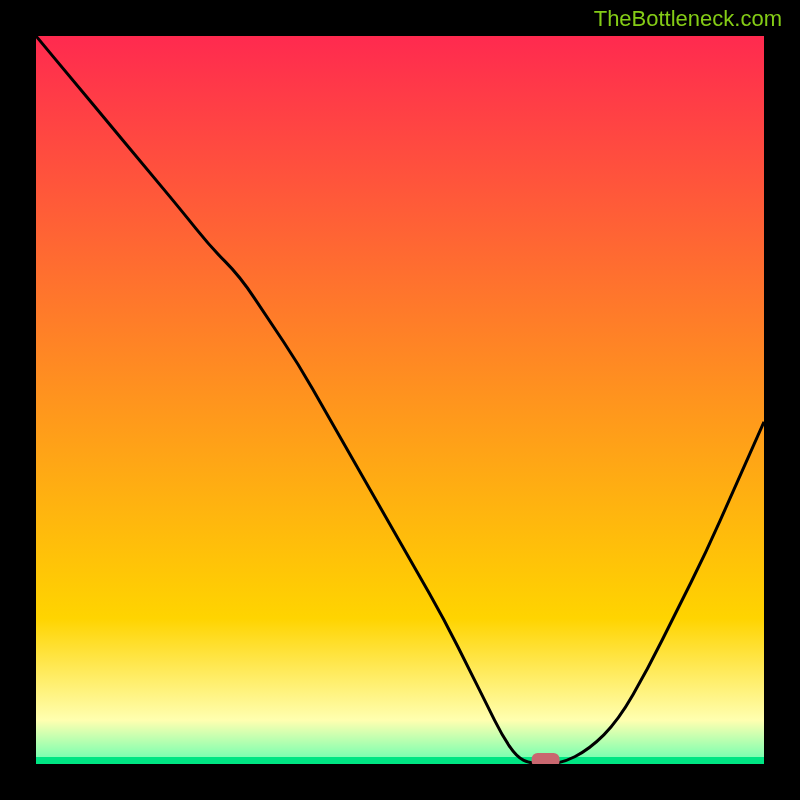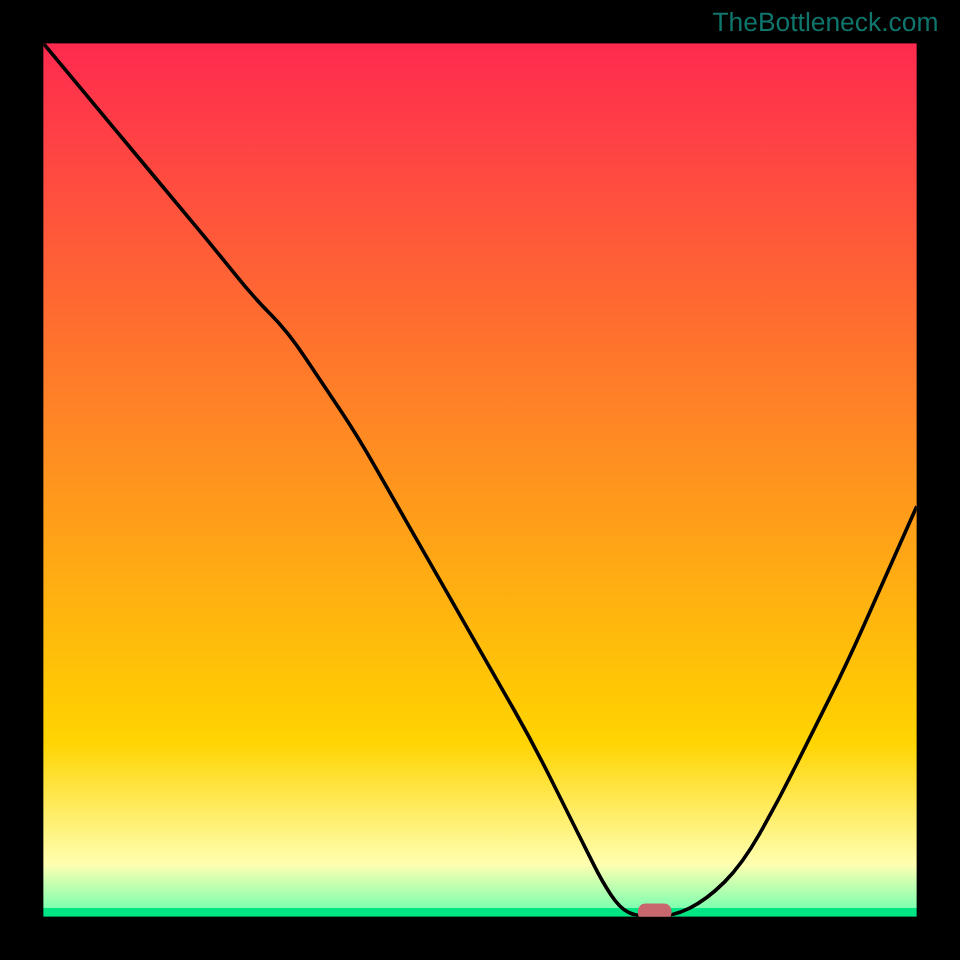--- a/index.html
+++ b/index.html
@@ -7,21 +7,21 @@
     width: 800px;
     height: 800px;
     background: #000;
     position: relative;
     font-family: Arial, Helvetica, sans-serif;
   }
   .watermark {
     position: absolute;
     top: 6px;
     right: 18px;
-    color: #0f766e;
+    color: #84cc16;
     font-size: 22px;
     font-weight: 400;
     z-index: 10;
   }
   .plot-area {
     position: absolute;
     left: 36px;
     top: 36px;
     width: 728px;
     height: 728px;

